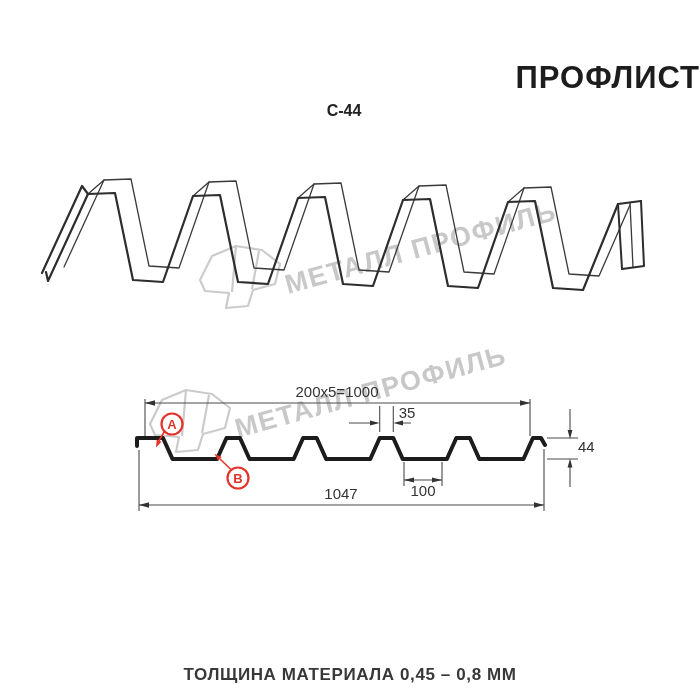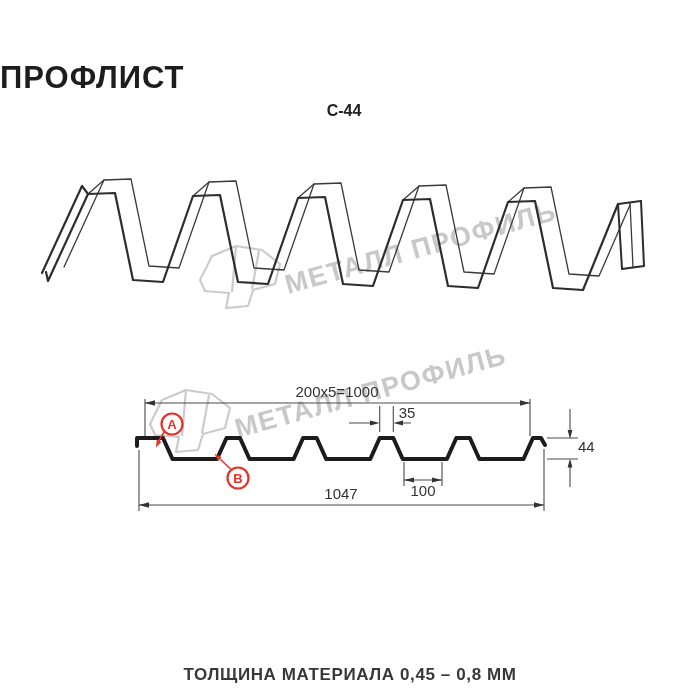--- a/index.html
+++ b/index.html
@@ -1,18 +1,18 @@
 <!DOCTYPE html>
 <html><head>
 <meta charset="utf-8">
 <style>
   html,body{margin:0;padding:0;background:#fff;}
   .page{position:relative;width:700px;height:700px;background:#ffffff;overflow:hidden;
         font-family:"Liberation Sans",sans-serif;}
-  .title{position:absolute;left:0;right:0;top:60px;text-align:left;
+  .title{position:absolute;left:0;right:0;top:60px;text-align:right;
          font-size:31px;font-weight:800;letter-spacing:1px;color:#1d1d1d;}
   .model{position:absolute;left:0;right:12px;top:102px;text-align:center;
          font-size:16px;font-weight:700;color:#222;}
   .thickness{position:absolute;left:0;right:0;top:618px;text-align:center;
          font-size:17px;font-weight:700;letter-spacing:0.6px;color:#383838;margin-top:47px;}
   svg{position:absolute;left:0;top:0;}
   .wm-shape{fill:none;stroke:#cbcbcb;stroke-width:2.2px;stroke-linejoin:round;}
   .wm-text{fill:#c8c8c8;font-size:27px;font-weight:bold;letter-spacing:1.5px;}
   .front3d{fill:none;stroke:#2d2d2d;stroke-width:2.2px;stroke-linejoin:round;stroke-linecap:round;}
   .back3d{fill:none;stroke:#3a3a3a;stroke-width:1.3px;stroke-linejoin:round;stroke-linecap:round;}

